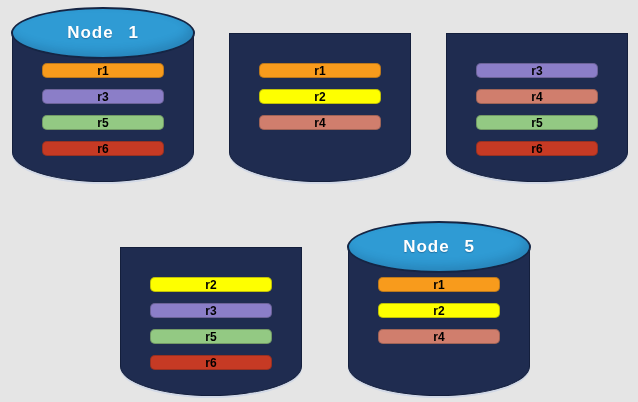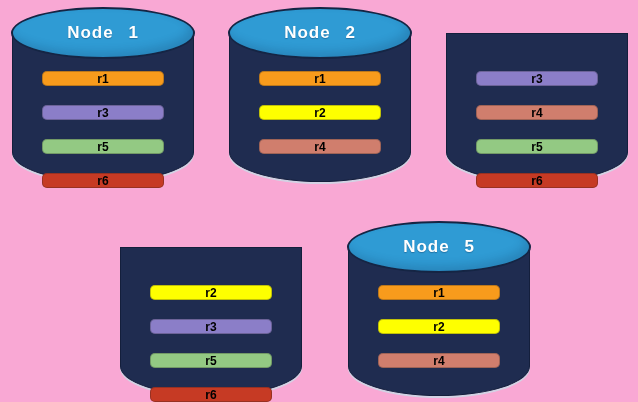--- a/index.html
+++ b/index.html
@@ -5,21 +5,21 @@
   html, body {
     margin: 0;
     padding: 0;
     background: #ffffff;
     font-family: "Liberation Sans", sans-serif;
   }
   .canvas {
     position: relative;
     width: 638px;
     height: 402px;
-    background: #f9a8d4;
+    background: #e5e5e5;
     overflow: hidden;
   }
   .node {
     position: absolute;
     width: 184px;
     height: 178px;
   }
   .pos-1 { left: 11px;  top: 7px;  }
   .pos-2 { left: 228px; top: 7px;  }
   .pos-3 { left: 445px; top: 7px;  }
@@ -75,44 +75,40 @@
     height: 15px;
     border-radius: 5px;
     display: flex;
     align-items: center;
     justify-content: center;
     color: #000000;
     font-weight: bold;
     font-size: 12px;
     line-height: 1;
     box-shadow: inset 0 0 0 1px rgba(30, 30, 30, 0.28);
-    margin-top: 8px;
   }
 </style>
 </head>
 <body>
 
 <div class="canvas">
     <div class="node pos-1">
       <div class="cyl-body"></div>
       <div class="cyl-top">
         <span class="node-title">Node 1</span>
       </div>
       <div class="bars">
         <div class="bar" style="background: rgb(248, 155, 28);">r1</div>
         <div class="bar" style="background: rgb(139, 126, 200);">r3</div>
         <div class="bar" style="background: rgb(147, 201, 131);">r5</div>
         <div class="bar" style="background: rgb(198, 58, 36);">r6</div>
       </div>
     </div>
     <div class="node pos-2">
       <div class="cyl-body"></div>
-      <div class="cyl-top">
-        <span class="node-title">Node 2</span>
-      </div>
       <div class="bars">
         <div class="bar" style="background: rgb(248, 155, 28);">r1</div>
         <div class="bar" style="background: rgb(254, 255, 0);">r2</div>
         <div class="bar" style="background: rgb(208, 126, 109);">r4</div>
       </div>
     </div>
     <div class="node pos-3">
       <div class="cyl-body"></div>
       <div class="bars">
         <div class="bar" style="background: rgb(139, 126, 200);">r3</div>

